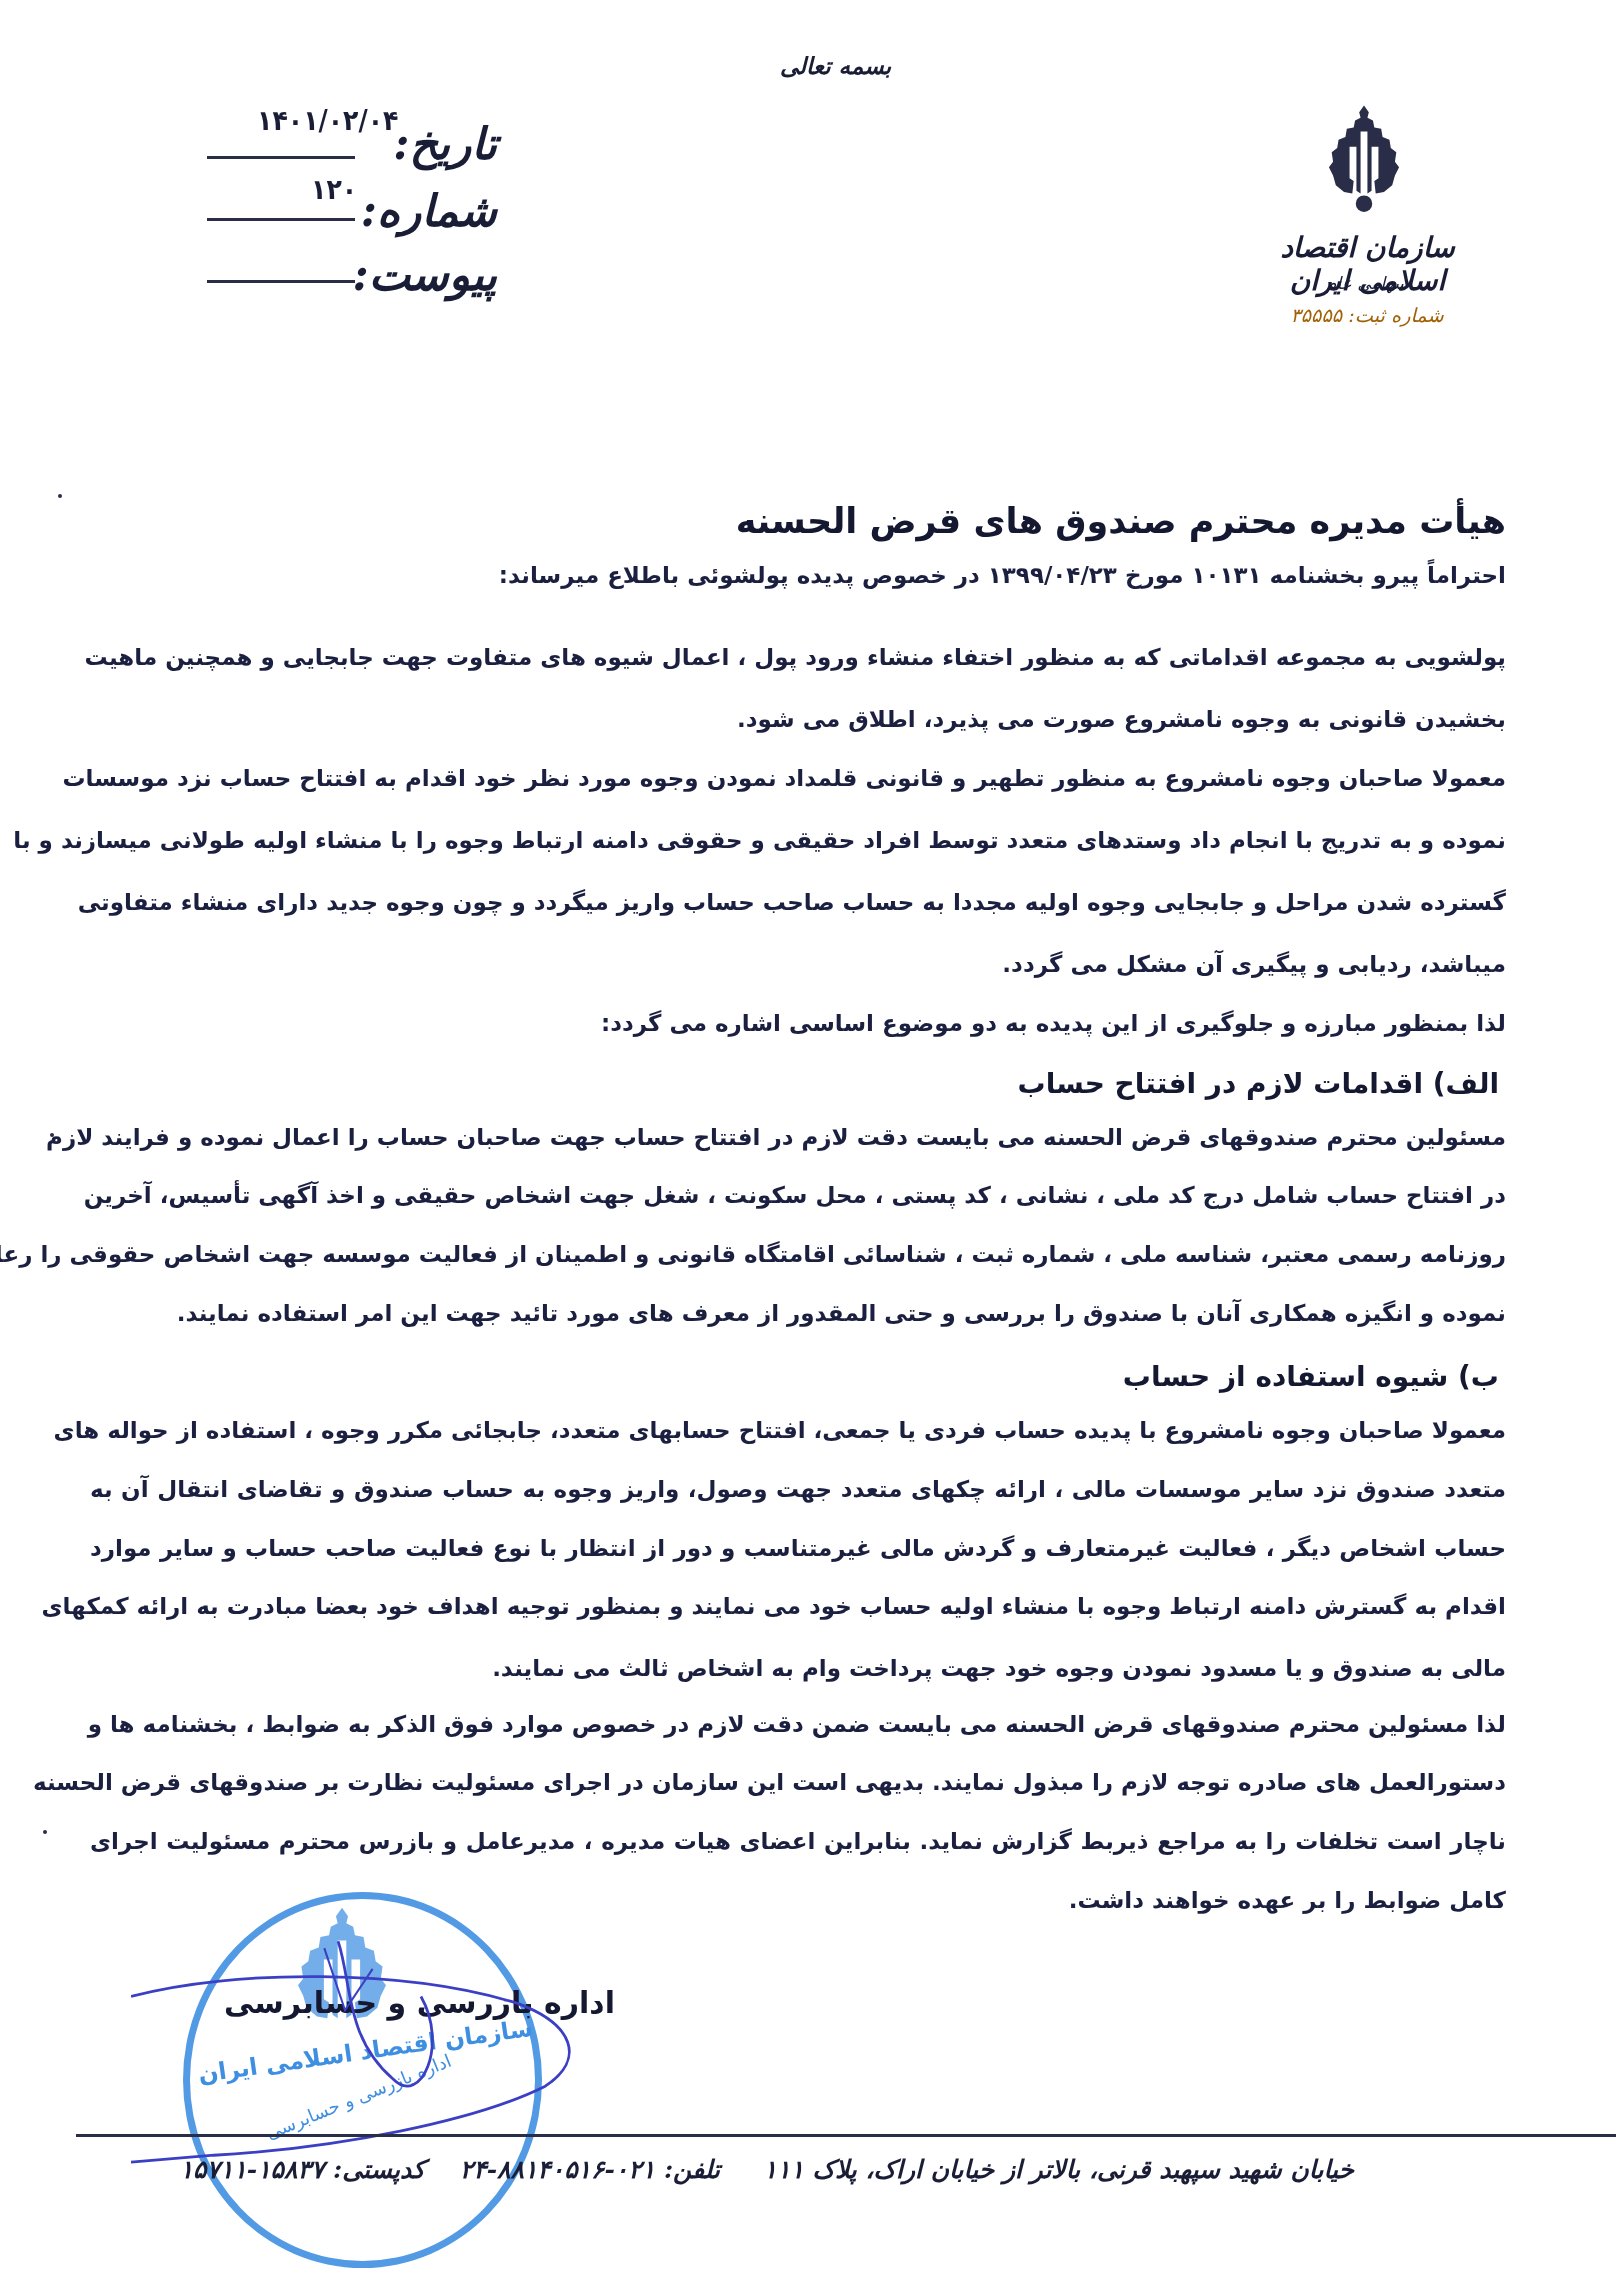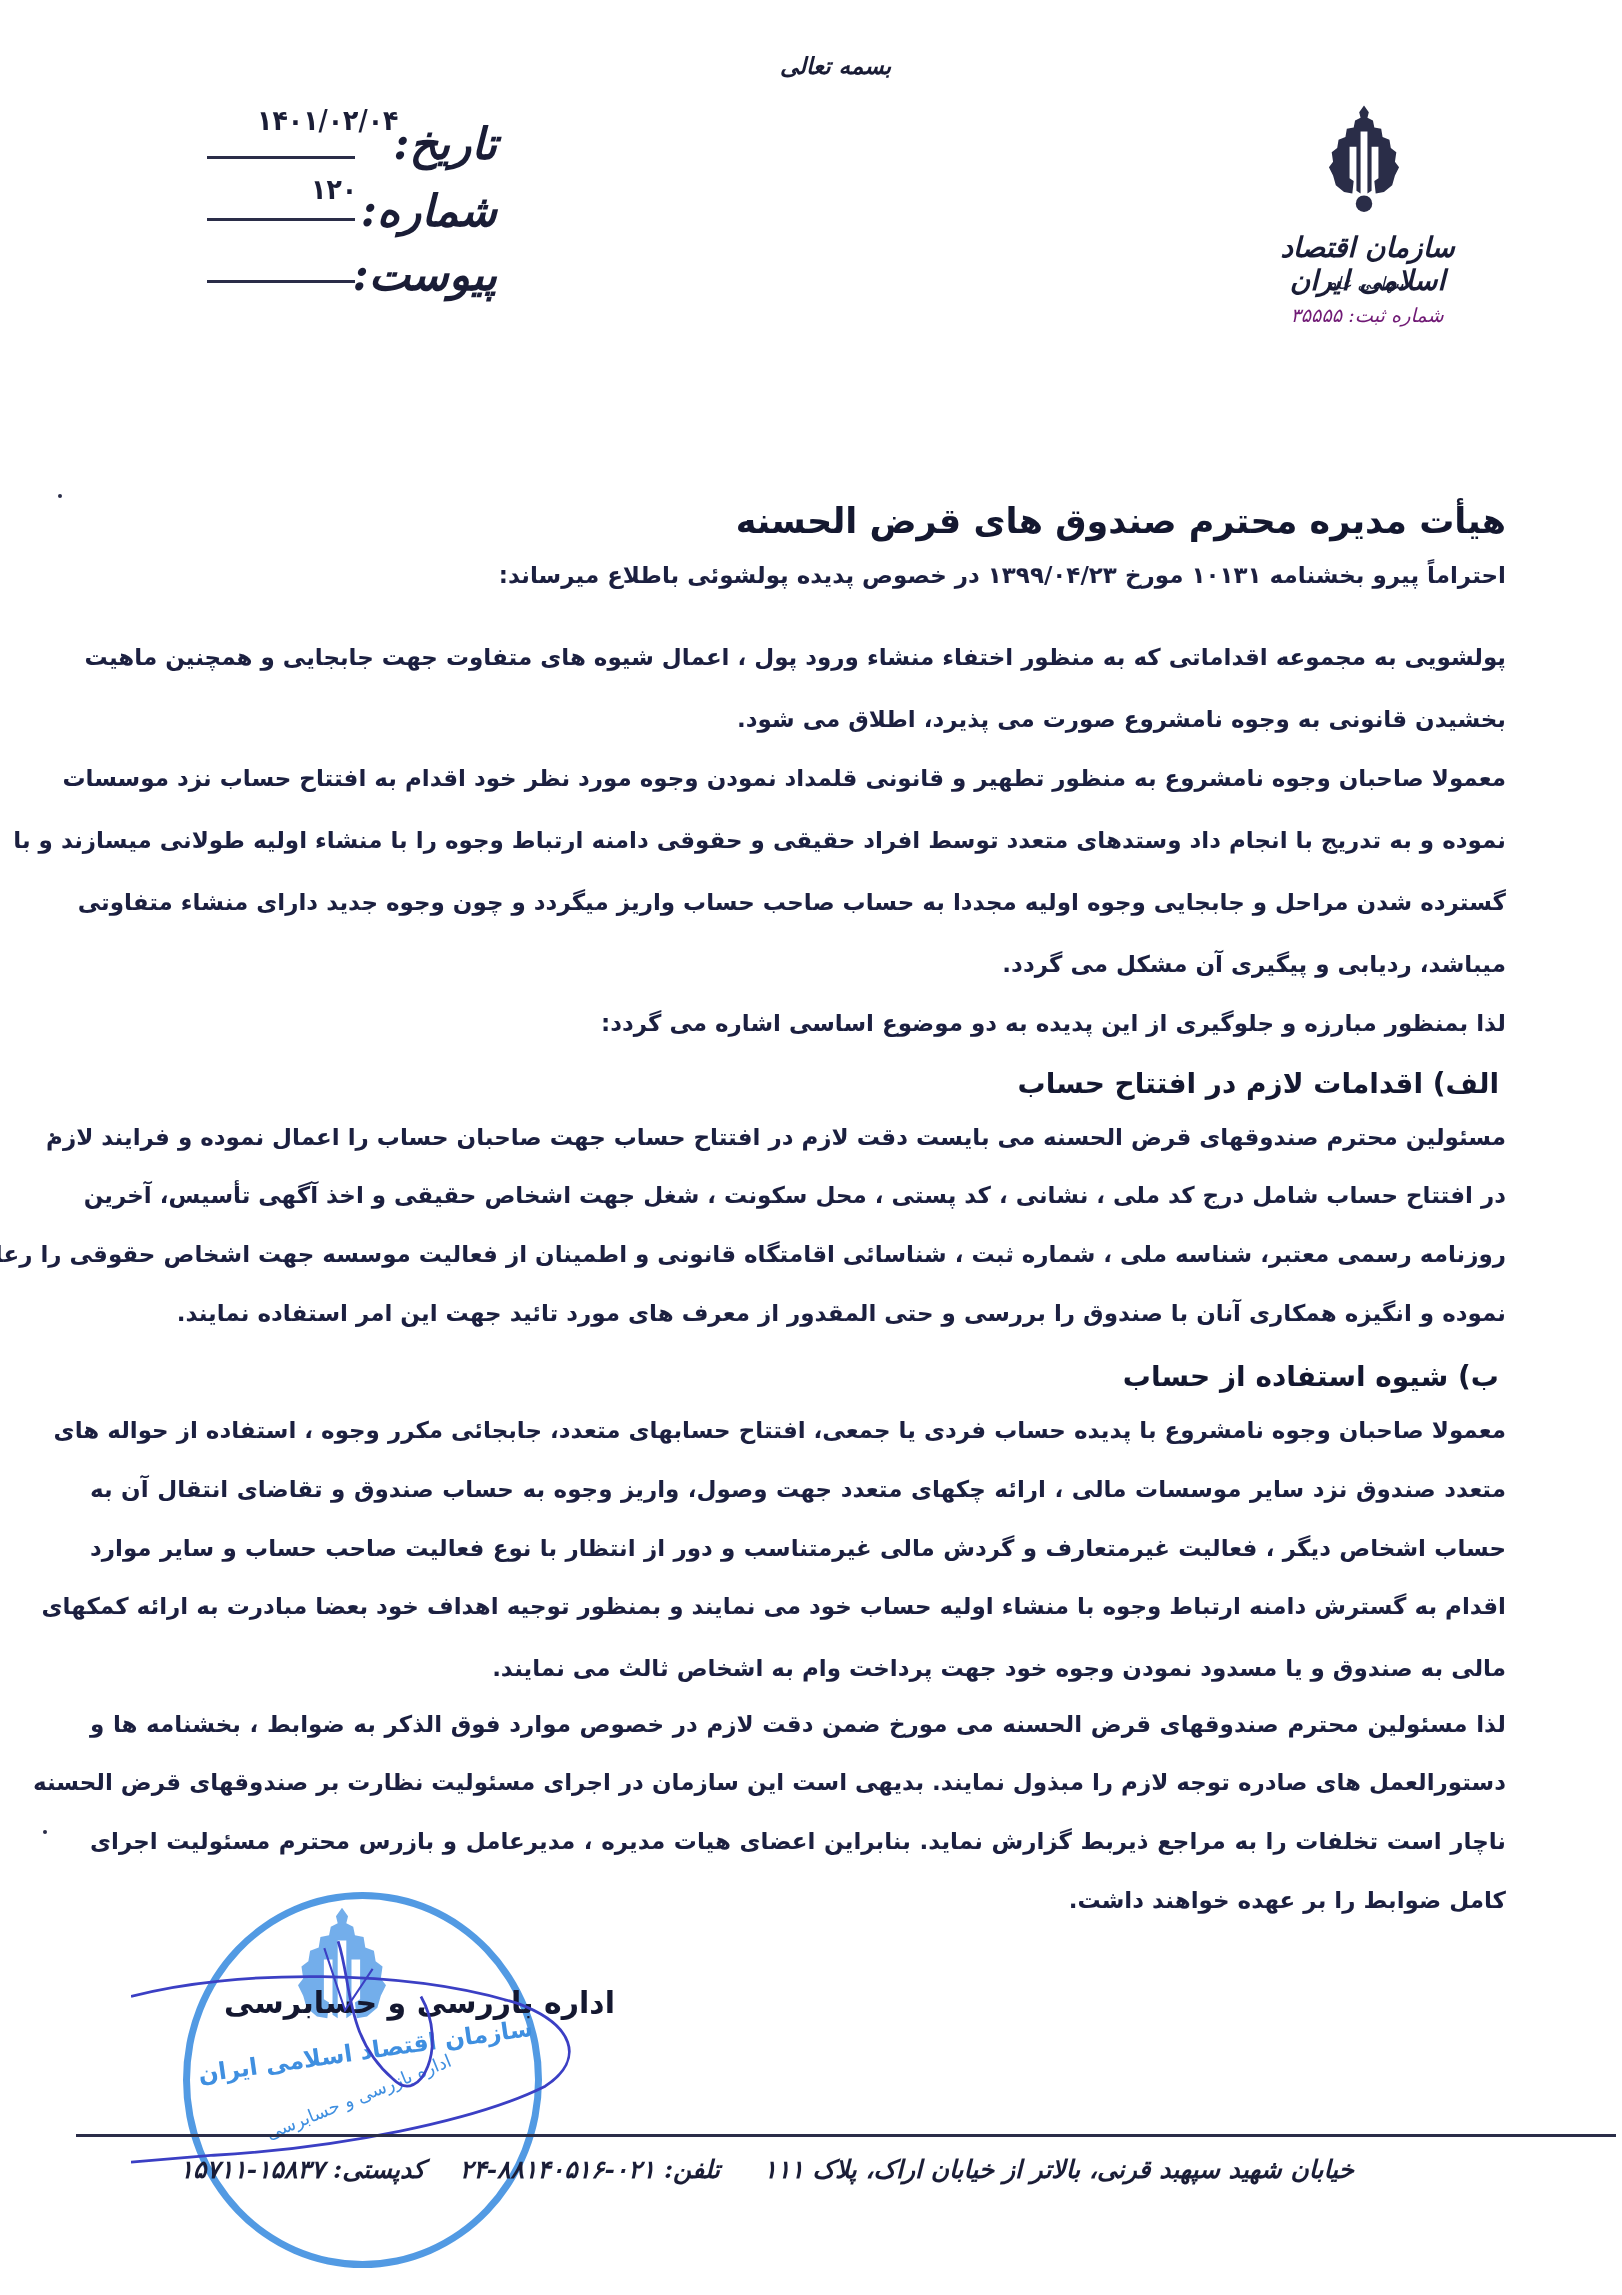--- a/index.html
+++ b/index.html
@@ -20,21 +20,21 @@
     .meta-line { position: absolute; height: 2.8px; background: #2a2d48; left: 0; width: 148px; }
     .meta-value { position: absolute; font-family: "DejaVu Sans Condensed", "DejaVu Sans", sans-serif;
       font-size: 28px; color: #1a1d36; font-weight: bold; letter-spacing: 1.4px; }
 
     #logo { left: 1326px; top: 104px; width: 76px; height: 110px; }
     #org-name { left: 1250px; top: 231px; width: 235px; text-align: center; font-family: "DejaVu Serif", serif;
       font-style: italic; font-weight: bold; font-size: 28px; color: #1a1d36; }
     #org-type { left: 1298px; top: 273px; width: 138px; text-align: center; font-family: "DejaVu Serif", serif;
       font-style: italic; font-size: 17px; color: #1a1d36; }
     #org-reg { left: 1267px; top: 304px; width: 200px; text-align: center; font-family: "DejaVu Serif", serif;
-      font-style: italic; font-size: 19.3px; color: #701a75; }
+      font-style: italic; font-size: 19.3px; color: #a16207; }
 
     
     #addressee { right: 117px; top: 501px; font-size: 35px; font-weight: bold; color: #141830; }
 
     .para-line { position: absolute; right: 117px; left: 90px; font-size: 23px; font-weight: bold;
       line-height: 1; color: #1c2040; white-space: nowrap; text-align: justify; text-align-last: justify; }
     .para-line.last { text-align-last: right; }
     .section-heading { position: absolute; right: 124px; font-size: 28px; font-weight: bold; color: #141830; }
 
     
@@ -107,21 +107,21 @@
 <div class="para-line rtl" style="top:1243px;">روزنامه رسمی معتبر، شناسه ملی ، شماره ثبت ، شناسائی اقامتگاه قانونی و اطمینان از فعالیت موسسه جهت اشخاص حقوقی را رعایت</div>
 <div class="para-line rtl last" style="top:1302px; left:221px;">نموده و انگیزه همکاری آنان با صندوق را بررسی و حتی المقدور از معرف های مورد تائید جهت این امر استفاده نمایند.</div>
 
 <div class="section-heading rtl" style="top:1360px;">ب) شیوه استفاده از حساب</div>
 <div class="para-line rtl" style="top:1419px;">معمولا صاحبان وجوه نامشروع با پدیده حساب فردی یا جمعی، افتتاح حسابهای متعدد، جابجائی مکرر وجوه ، استفاده از حواله های</div>
 <div class="para-line rtl" style="top:1478px;">متعدد صندوق نزد سایر موسسات مالی ، ارائه چکهای متعدد جهت وصول، واریز وجوه به حساب صندوق و تقاضای انتقال آن به</div>
 <div class="para-line rtl" style="top:1537px;">حساب اشخاص دیگر ، فعالیت غیرمتعارف و گردش مالی غیرمتناسب و دور از انتظار با نوع فعالیت صاحب حساب و سایر موارد</div>
 <div class="para-line rtl" style="top:1595px;">اقدام به گسترش دامنه ارتباط وجوه با منشاء اولیه حساب خود می نمایند و بمنظور توجیه اهداف خود بعضا مبادرت به ارائه کمکهای</div>
 <div class="para-line rtl last" style="top:1657px; left:552px;">مالی به صندوق و یا مسدود نمودن وجوه خود جهت پرداخت وام به اشخاص ثالث می نمایند.</div>
 
-<div class="para-line rtl" style="top:1713px;">لذا مسئولین محترم صندوقهای قرض الحسنه می مورخ ضمن دقت لازم در خصوص موارد فوق الذکر به ضوابط ، بخشنامه ها و</div>
+<div class="para-line rtl" style="top:1713px;">لذا مسئولین محترم صندوقهای قرض الحسنه می بایست ضمن دقت لازم در خصوص موارد فوق الذکر به ضوابط ، بخشنامه ها و</div>
 <div class="para-line rtl" style="top:1771px;">دستورالعمل های صادره توجه لازم را مبذول نمایند. بدیهی است این سازمان در اجرای مسئولیت نظارت بر صندوقهای قرض الحسنه</div>
 <div class="para-line rtl" style="top:1830px;">ناچار است تخلفات را به مراجع ذیربط گزارش نماید. بنابراین اعضای هیات مدیره ، مدیرعامل و بازرس محترم مسئولیت اجرای</div>
 <div class="para-line rtl last" style="top:1889px; left:1036px;">کامل ضوابط را بر عهده خواهند داشت.</div>
 
 <div id="stamp" class="abs"></div>
 <svg id="stamp-emblem" class="abs" viewBox="0 0 110 160">
   <path d="M55 2 L62 12 L60 20 L68 24 L70 34 L80 36 L82 48 L92 52 L94 64 L102 70 L100 84 L106 92 L100 104 L96 118 L84 128 L72 130 L70 112 L76 108 L76 62 L66 62 L66 126 L60 130 L60 40 L50 40 L50 130 L44 126 L44 62 L34 62 L34 108 L40 112 L38 130 L26 128 L14 118 L10 104 L4 92 L10 84 L8 70 L16 64 L18 52 L28 48 L30 36 L40 34 L42 24 L50 20 L48 12 Z" fill="#5aa0e8" opacity="0.85"></path>
 </svg>
 <div id="stamp-dept" class="abs rtl">اداره بازرسی و حسابرسی</div>
 <div id="stamp-org" class="abs rtl">سازمان اقتصاد اسلامی ایران</div>

